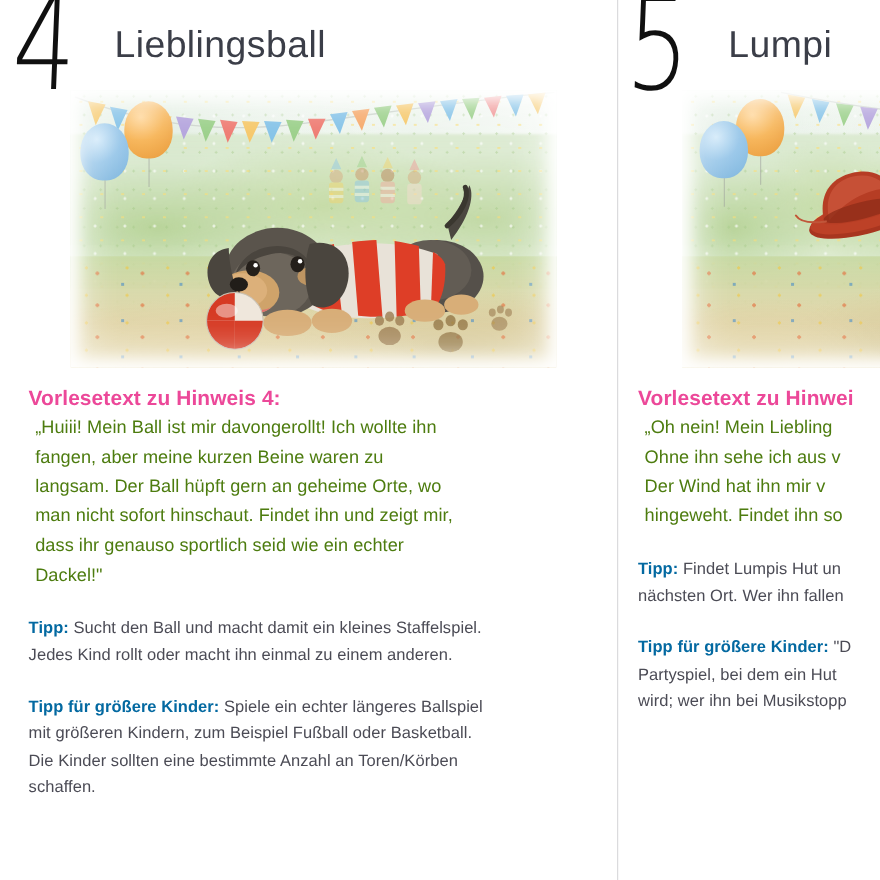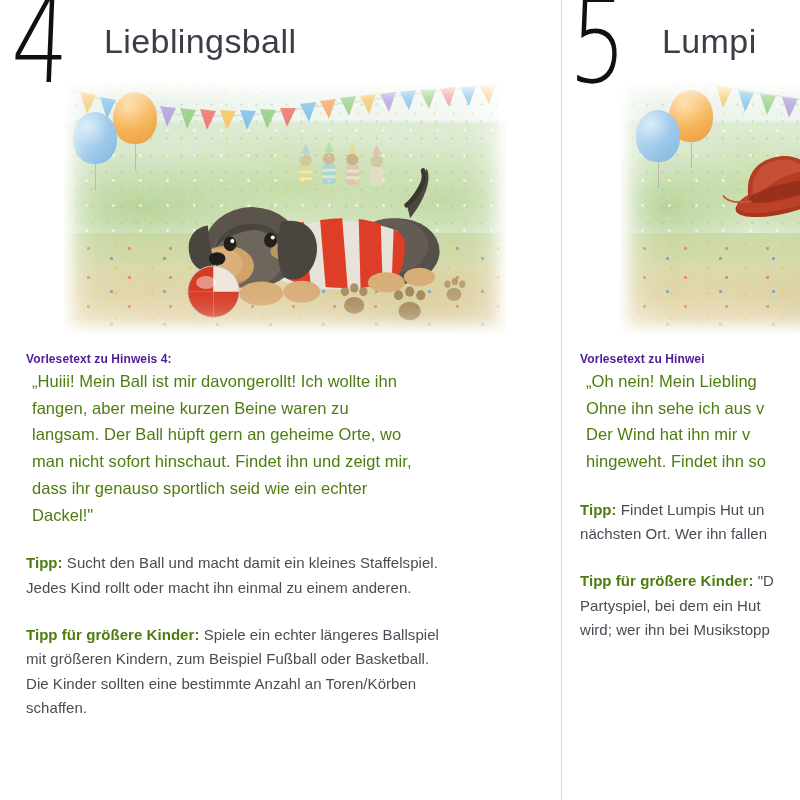--- a/index.html
+++ b/index.html
@@ -170,44 +170,44 @@
     width: 512px;
     top: 352px;
   }
   .column.right .body-block {
     left: 18px;
     width: 300px;
     top: 352px;
   }
 
   .lead-head {
-    font-size: 12px;
+    font-size: 19px;
     font-weight: bold;
-    color: #4c1d95;
+    color: #ec4899;
     letter-spacing: 0.1px;
     margin: 0 0 2px 0;
     white-space: nowrap;
   }
   .para {
     font-size: 16.5px;
     font-weight: 400;
     line-height: 1.62;
     color: #4d7c0f;
     margin: 0;
     letter-spacing: 0.05px;
   }
   .para.quote { text-indent: 6px; }
   .tip {
     font-size: 15px;
     line-height: 1.62;
     color: #4b4b55;
     margin: 23px 0 0 0;
     letter-spacing: 0.05px;
   }
-  .tip b { color: #4d7c0f; font-weight: bold; }
+  .tip b { color: #0369a1; font-weight: bold; }
   .column.right .para { font-size: 16.5px; white-space: nowrap; }
   .column.right .tip  { white-space: nowrap; }
   .column.right .lead-head { white-space: nowrap; }
   .nowrap-lines > span { display: block; white-space: nowrap; }
 </style>
 </head>
 <body>
 
 <div class="page">
 

